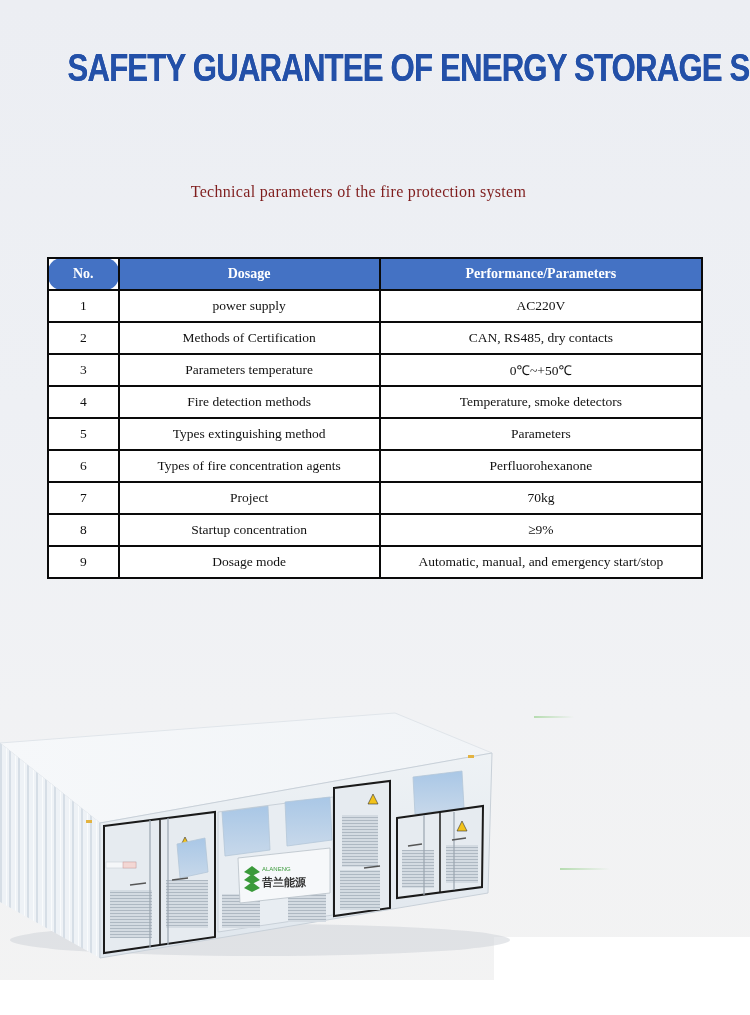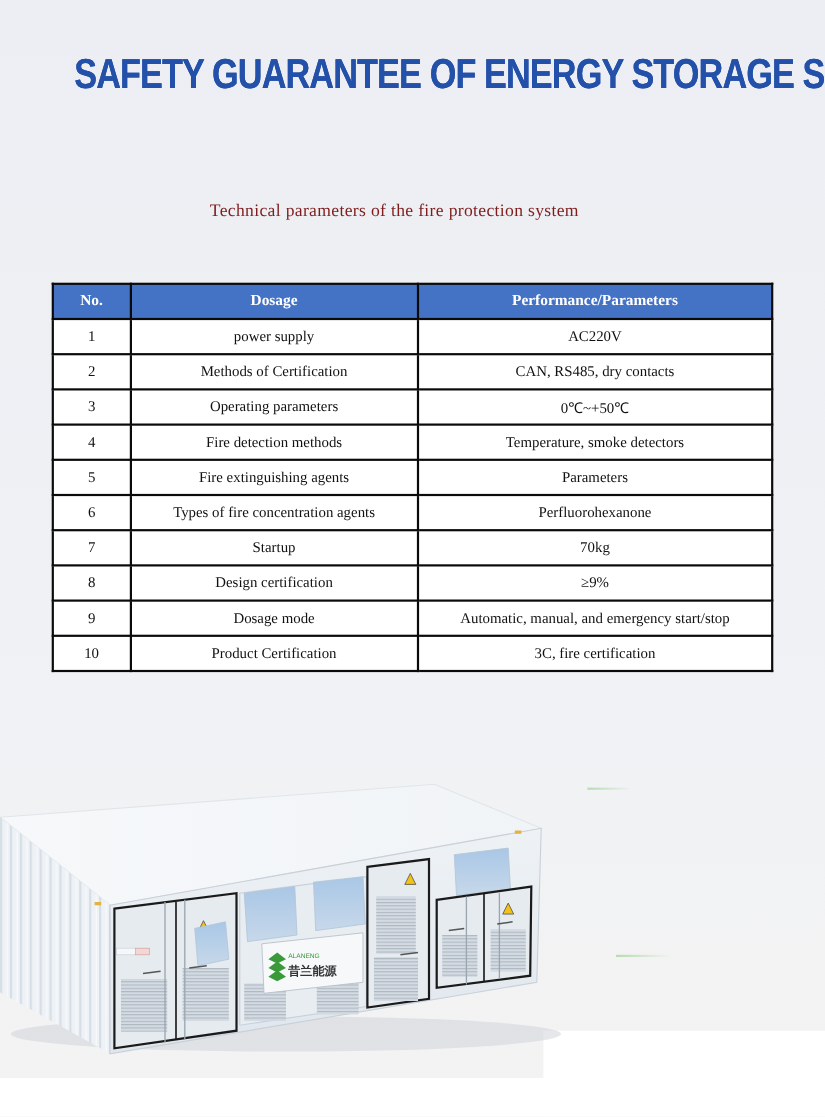--- a/index.html
+++ b/index.html
@@ -51,21 +51,21 @@
       padding: 0 4px;
       white-space: nowrap;
     }
     table.params th {
       background: #4472c4;
       color: #ffffff;
       font-weight: 700;
       font-size: 14px;
       height: 32px;
     }
-    .col-no { width: 71px; }
+    .col-no { width: 71px; border-radius: 14px; }
     .col-project { width: 262px; }
     .col-param { width: 323px; margin-top: 24px; }
 
     
     .scene {
       position: absolute;
       left: 0; top: 640px; width: 750px; height: 375px; text-align: center;
     }
     .floor {
       position: absolute;
@@ -103,57 +103,52 @@
       <td>power supply</td>
       <td>AC220V</td>
     </tr>
     <tr>
       <td>2</td>
       <td>Methods of Certification</td>
       <td>CAN, RS485, dry contacts</td>
     </tr>
     <tr>
       <td>3</td>
-      <td>Operating parameters</td>
+      <td>Parameters temperature</td>
       <td>0℃~+50℃</td>
     </tr>
     <tr>
       <td>4</td>
       <td>Fire detection methods</td>
       <td>Temperature, smoke detectors</td>
     </tr>
     <tr>
       <td>5</td>
-      <td>Fire extinguishing agents</td>
+      <td>Types extinguishing method</td>
       <td>Parameters</td>
     </tr>
     <tr>
       <td>6</td>
       <td>Types of fire concentration agents</td>
       <td>Perfluorohexanone</td>
     </tr>
     <tr>
       <td>7</td>
-      <td>Startup</td>
+      <td>Project</td>
       <td>70kg</td>
     </tr>
     <tr>
       <td>8</td>
-      <td>Design certification</td>
+      <td>Startup concentration</td>
       <td>≥9%</td>
     </tr>
     <tr>
       <td>9</td>
       <td>Dosage mode</td>
       <td>Automatic, manual, and emergency start/stop</td>
-    </tr>
-    <tr>
-      <td>10</td>
-      <td>Product Certification</td>
-      <td>3C, fire certification</td>
     </tr>
   </tbody>
 </table>
 
 <div class="scene">
   <div class="floor-right"></div>
   <div class="floor"></div>
   <div class="green-line" style="left:534px; top:76px; width:40px;"></div>
   <div class="green-line" style="left:560px; top:228px; width:50px;"></div>
 

